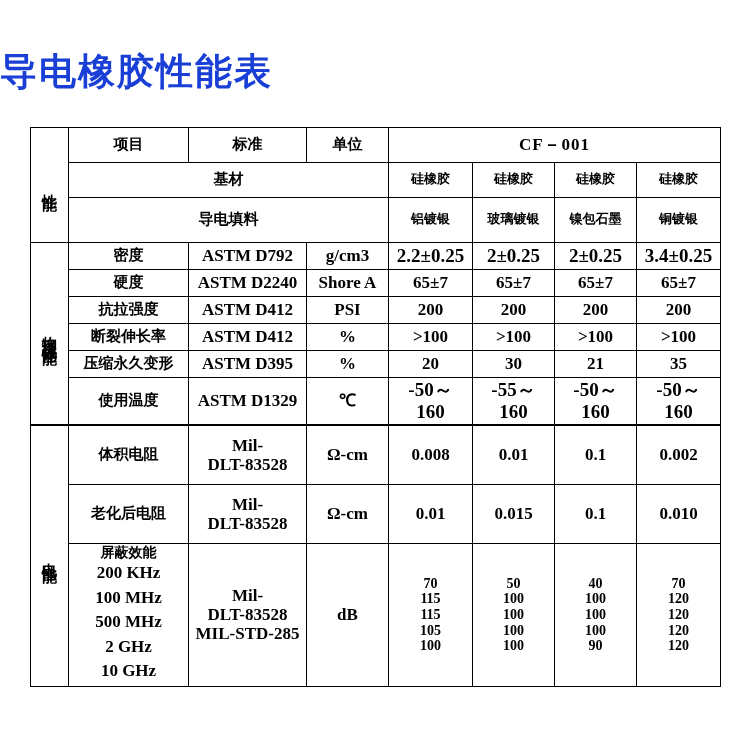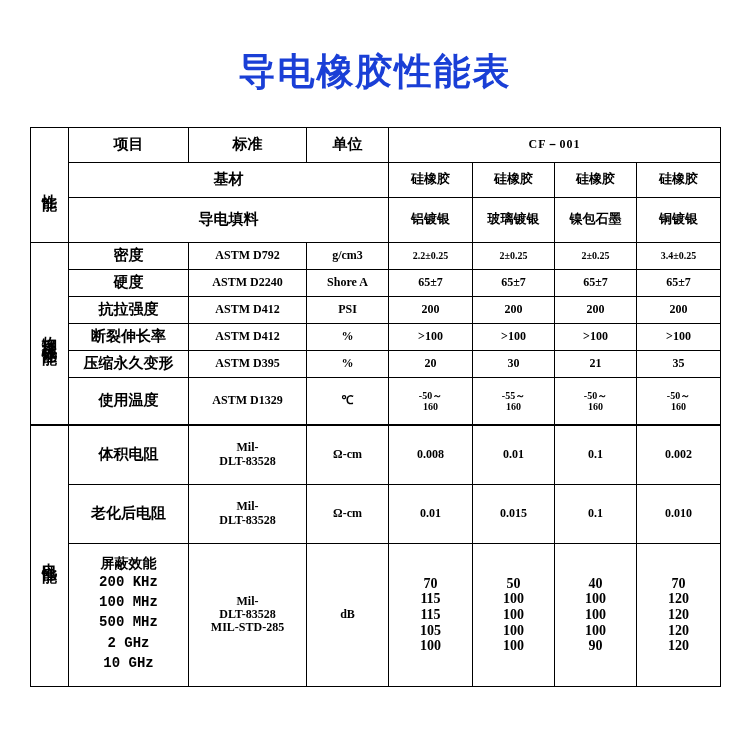--- a/index.html
+++ b/index.html
@@ -14,21 +14,20 @@
     color: #000000;
     overflow: hidden;
   }
   .page {
     position: relative;
     width: 750px;
     height: 750px;
     box-sizing: border-box;
   }
   .title {
-    text-align: center;
     color: #1a3fd6;
     font-family: "Liberation Sans", sans-serif;
     font-weight: bold;
     font-size: 37px;
     letter-spacing: 2px;
     padding-top: 52px;
     padding-bottom: 0;
     line-height: 1.1;
   }
   .table-wrap {
@@ -55,26 +54,26 @@
     font-size: 15px;
   }
   .cn-small {
     font-family: "Liberation Sans", sans-serif;
     font-weight: bold;
     font-size: 13px;
   }
   .en {
     font-family: "Liberation Serif", serif;
     font-weight: bold;
-    font-size: 12px;
+    font-size: 17px;
   }
   .en-sm {
     font-family: "Liberation Serif", serif;
     font-weight: bold;
-    font-size: 10px;
+    font-size: 19px;
   }
   .vert {
     font-family: "Liberation Sans", sans-serif;
     font-weight: bold;
     font-size: 15px;
     writing-mode: vertical-rl;
     text-orientation: upright;
     letter-spacing: 3px;
     display: inline-block;
     line-height: 1.05;
@@ -95,23 +94,23 @@
   .ls {
     letter-spacing: 1px;
   }
   .shield-label {
     font-family: "Liberation Sans", sans-serif;
     font-weight: bold;
     font-size: 14px;
     line-height: 1.45;
   }
   .freq {
-    font-family: Liberation Mono, monospace;
-    font-weight: bold;
-    font-size: 14px;
+    font-family: Liberation Serif, serif;
+    font-weight: bold;
+    font-size: 17px;
     line-height: 1.45;
     text-align: center;
   }
   .valcol {
     font-family: "Liberation Serif", serif;
     font-weight: bold;
     font-size: 14px;
     line-height: 1.45;
     margin-top: 36px;
   }

